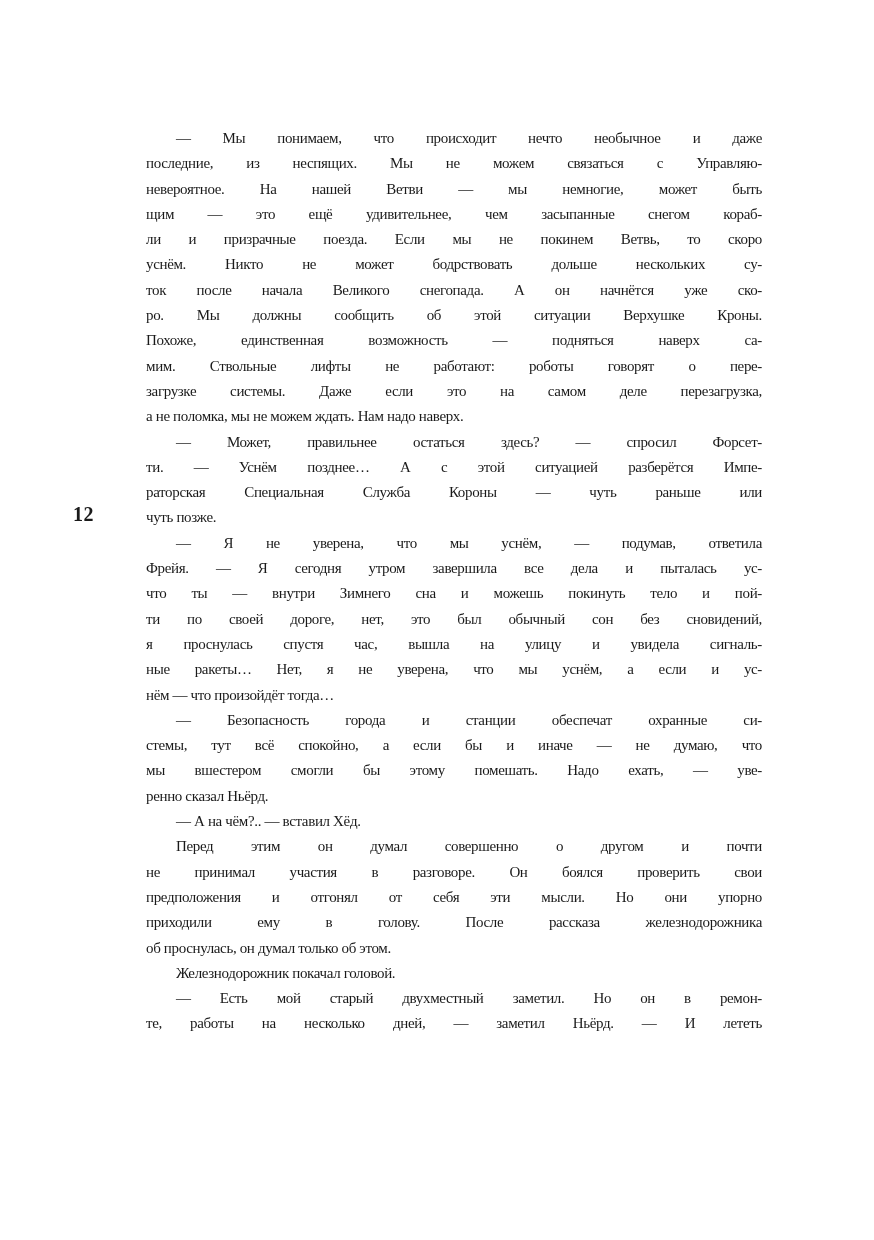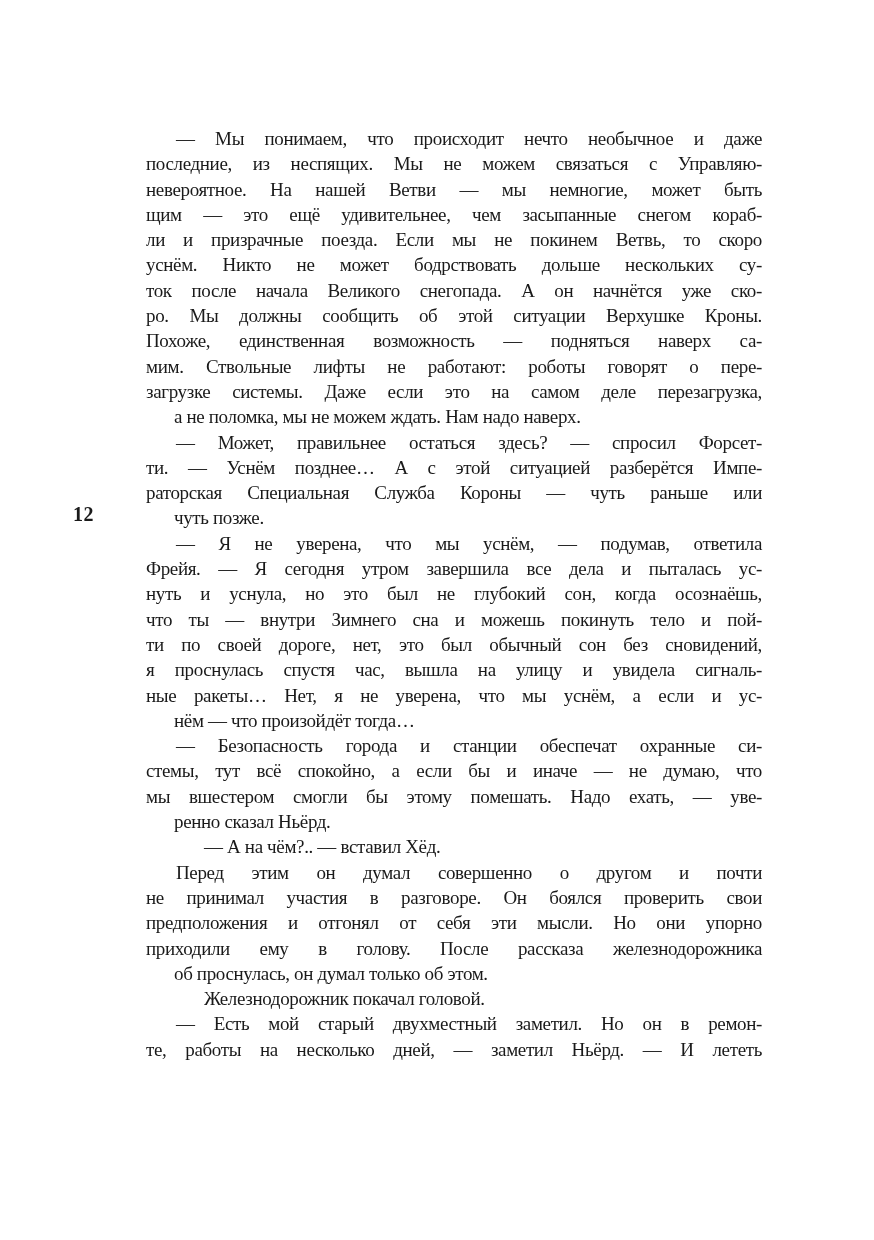--- a/index.html
+++ b/index.html
@@ -1,26 +1,26 @@
 <!DOCTYPE html>
 <html><head>
 <meta charset="utf-8">
 <style>
   html, body { margin: 0; padding: 0; background: #ffffff; }
   body { width: 874px; height: 1240px; position: relative; overflow: hidden; }
   .page { position: absolute; left: 0; top: 0; width: 874px; height: 1240px; background: #fff; }
   .text-block {
     position: absolute; left: 146px; top: 126px; width: 616px;
     font-family: "Liberation Serif", "DejaVu Serif", serif;
-    font-size: 19px; line-height: 25.3px; color: #1a1a1a;
+    font-size: 15px; line-height: 25.3px; color: #1a1a1a;
     letter-spacing: -0.35px;
   }
   .line { display: block; height: 25.3px; white-space: nowrap; text-align: justify; text-align-last: justify; }
   .line.indent { padding-left: 30px; }
-  .line.last { text-align-last: left; margin-left: 28px; }
+  .line.last { text-align-last: left; }
   .page-number {
     position: absolute; left: 73px; top: 503px;
     font-family: "Liberation Serif", "DejaVu Serif", serif;
     font-weight: bold; font-size: 20px; color: #1a1a1a; letter-spacing: 0.5px;
   }
 </style>
 </head>
 <body>
 
 <div class="page">
@@ -37,21 +37,20 @@
     <span class="line">Похоже, единственная возможность — подняться наверх са-</span>
     <span class="line">мим. Ствольные лифты не работают: роботы говорят о пере-</span>
     <span class="line">загрузке системы. Даже если это на самом деле перезагрузка,</span>
     <span class="line last">а не поломка, мы не можем ждать. Нам надо наверх.</span>
     <span class="line indent">— Может, правильнее остаться здесь? — спросил Форсет-</span>
     <span class="line">ти. — Уснём позднее… А с этой ситуацией разберётся Импе-</span>
     <span class="line">раторская Специальная Служба Короны — чуть раньше или</span>
     <span class="line last">чуть позже.</span>
     <span class="line indent">— Я не уверена, что мы уснём, — подумав, ответила</span>
     <span class="line">Фрейя. — Я сегодня утром завершила все дела и пыталась ус-</span>
-    <span class="line">нуть и уснула, но это был не глубокий сон, когда осознаёшь,</span>
     <span class="line">что ты — внутри Зимнего сна и можешь покинуть тело и пой-</span>
     <span class="line">ти по своей дороге, нет, это был обычный сон без сновидений,</span>
     <span class="line">я проснулась спустя час, вышла на улицу и увидела сигналь-</span>
     <span class="line">ные ракеты… Нет, я не уверена, что мы уснём, а если и ус-</span>
     <span class="line last">нём — что произойдёт тогда…</span>
     <span class="line indent">— Безопасность города и станции обеспечат охранные си-</span>
     <span class="line">стемы, тут всё спокойно, а если бы и иначе — не думаю, что</span>
     <span class="line">мы вшестером смогли бы этому помешать. Надо ехать, — уве-</span>
     <span class="line last">ренно сказал Ньёрд.</span>
     <span class="line indent last">— А на чём?.. — вставил Хёд.</span>

